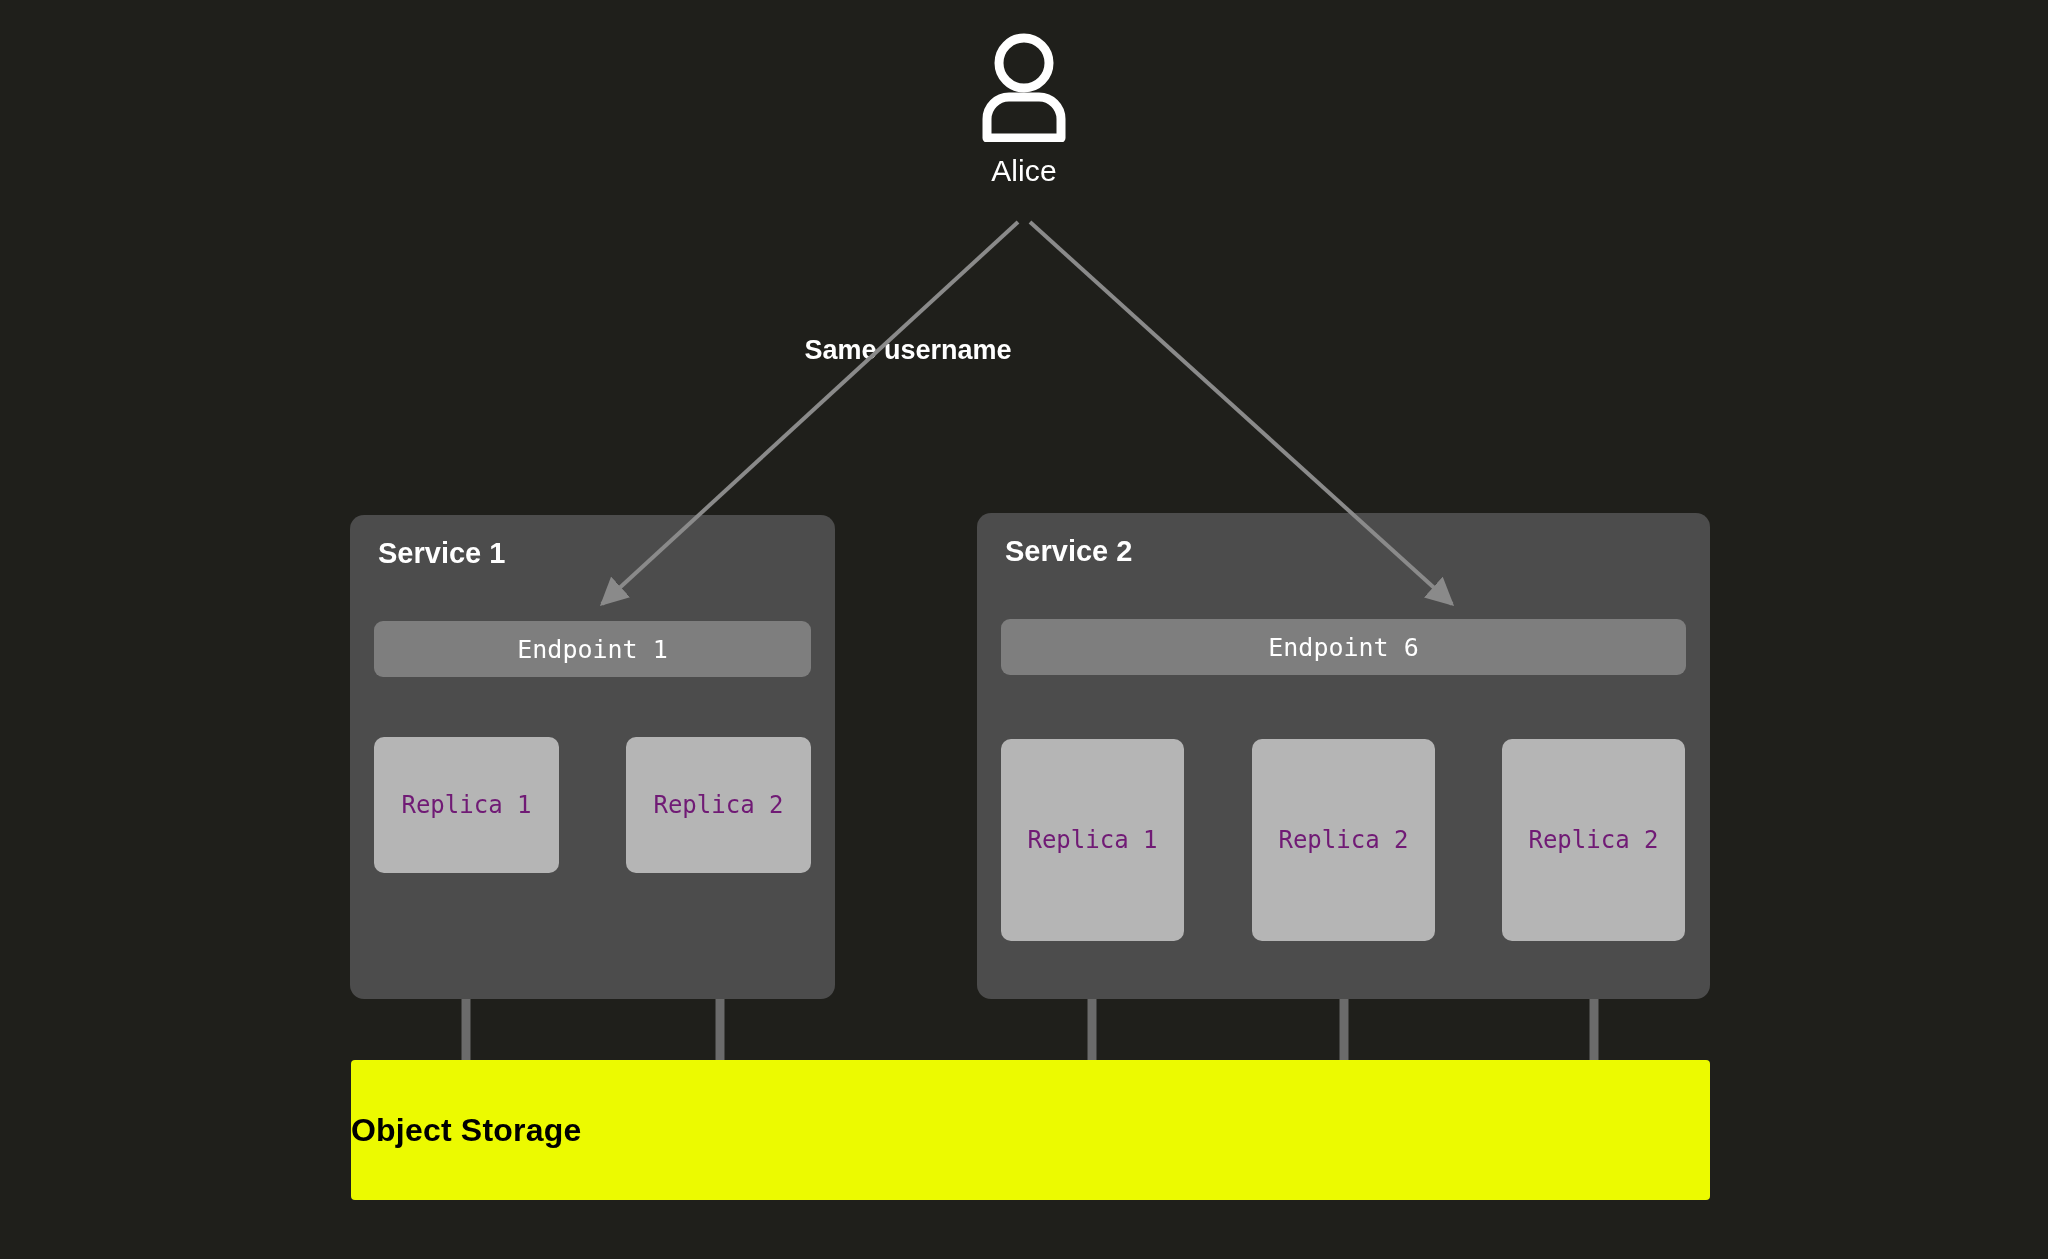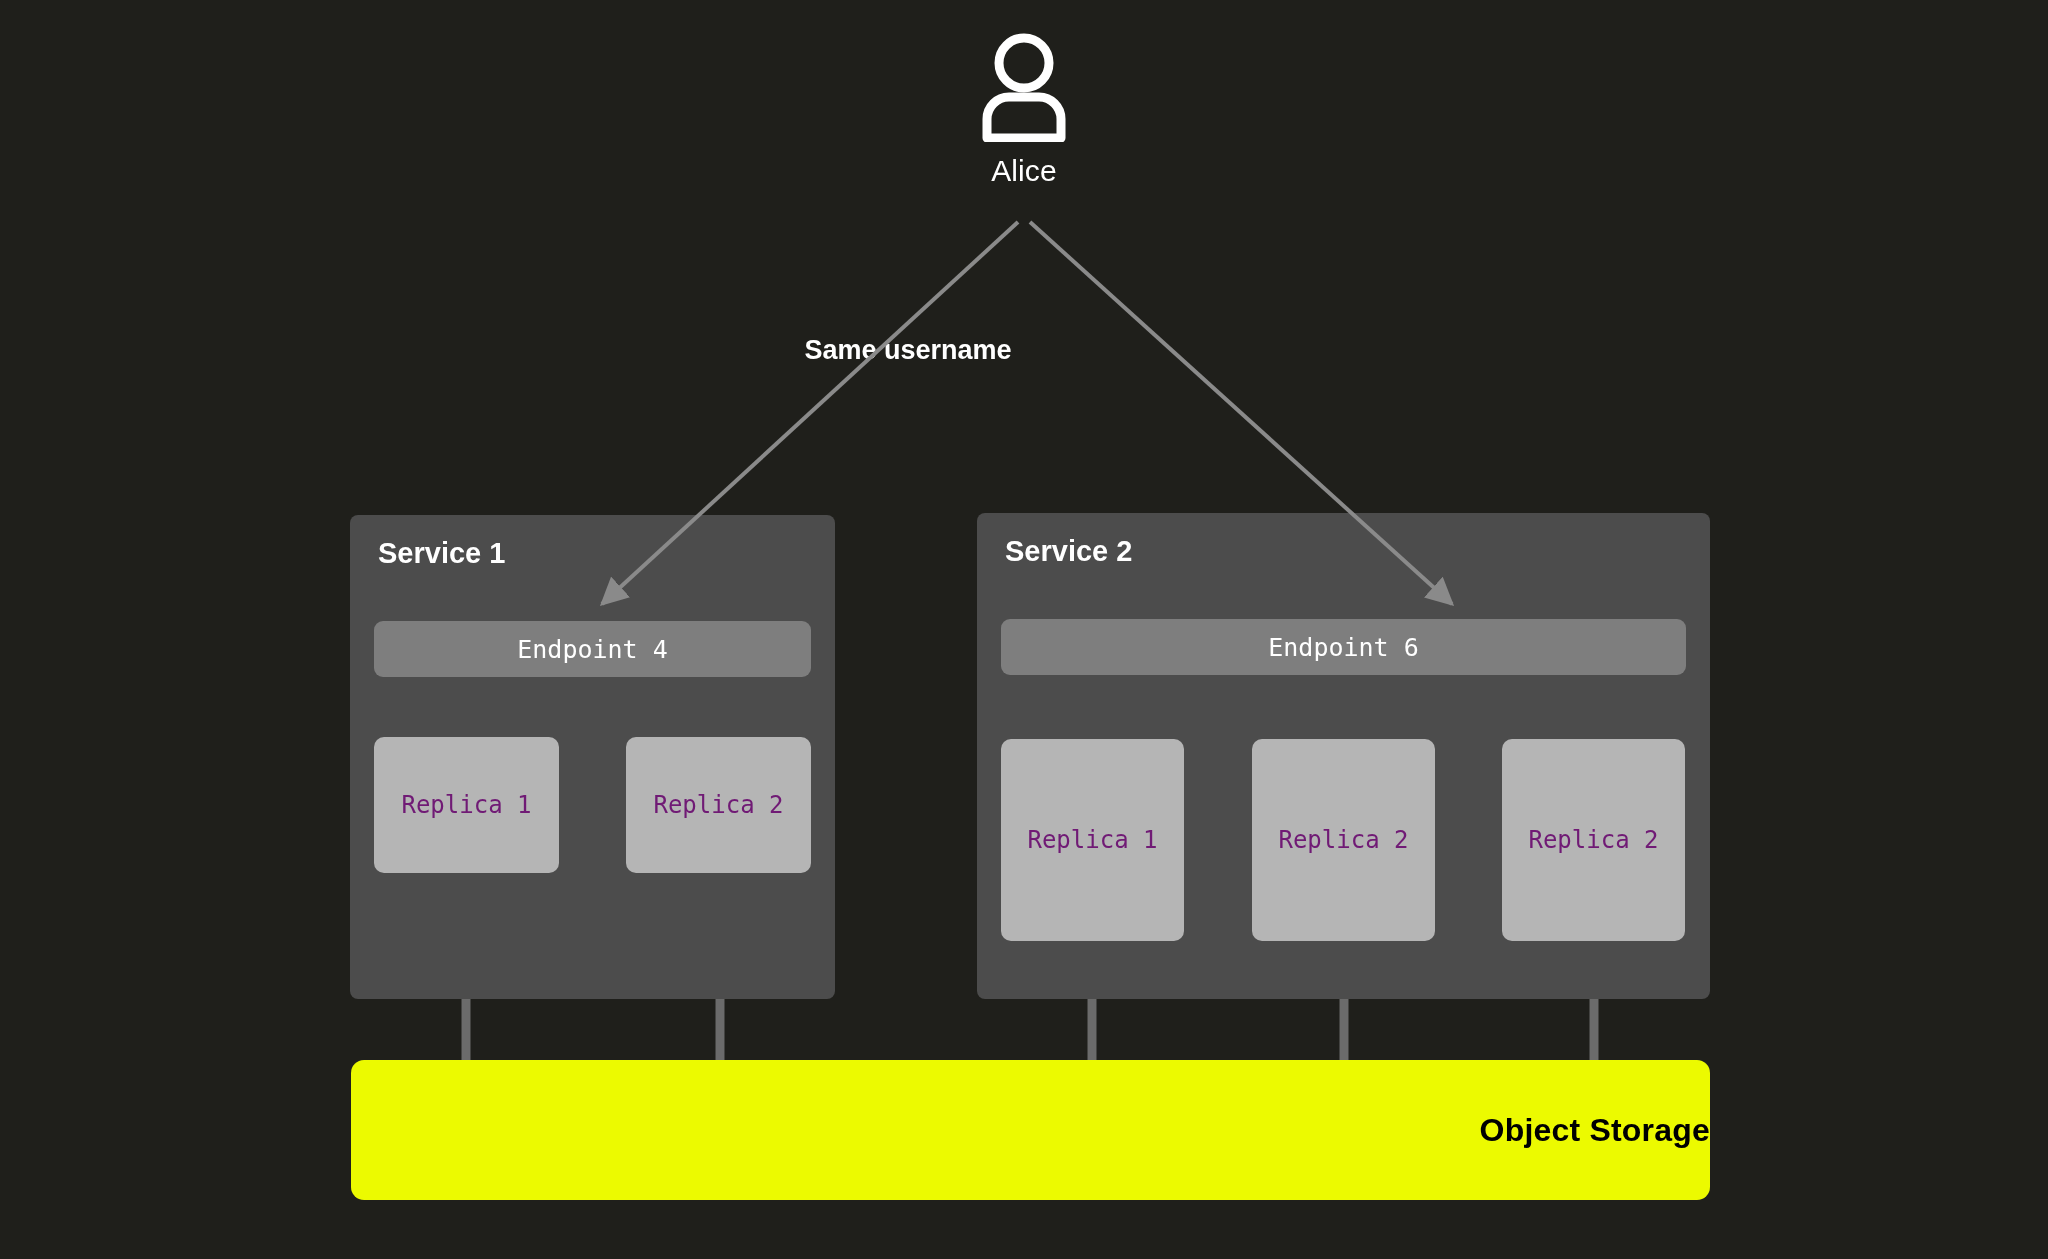--- a/index.html
+++ b/index.html
@@ -56,21 +56,21 @@
     font-size: 27px;
     font-weight: bold;
     line-height: 1.17;
     color: #ffffff;
   }
 
   
   .service {
     position: absolute;
     background: #4c4c4c;
-    border-radius: 8px;
+    border-radius: 14px;
     z-index: 3;
     text-decoration: underline;
   }
   .service-title {
     position: absolute;
     left: 28px;
     top: 22px;
     font-size: 29px;
     font-weight: bold;
     color: #ffffff;
@@ -96,24 +96,24 @@
     justify-content: center;
     font-family: "DejaVu Sans Mono", "Liberation Mono", monospace;
     font-size: 24px;
     color: #701a75;
     z-index: 4;
   }
 
   
   .storage {
     position: absolute;
-    border-radius: 13px;
+    border-radius: 4px;
     display: flex;
     align-items: center;
-    justify-content: flex-end;
+    justify-content: flex-start;
     z-index: 3;
   }
   .storage-label {
     font-size: 32px;
     font-weight: bold;
     color: #000000;
     letter-spacing: .2px;
   }
 </style>
 </head>
@@ -140,21 +140,21 @@
     </svg>
     <div class="actor-name">Alice</div>
   </div>
 
   <div class="annotation">
     <div>Same username</div>
   </div>
 
   <div class="service" style="left:350px; top:515px; width:485px; height:484px;">
     <div class="service-title">Service 1</div>
-    <div class="endpoint" style="left:24px; top:106px; width:437px; height:56px;">Endpoint 4</div>
+    <div class="endpoint" style="left:24px; top:106px; width:437px; height:56px;">Endpoint 1</div>
     <div class="replica" style="left:24px; top:222px; width:185px; height:136px;">Replica 1</div>
     <div class="replica" style="left:276px; top:222px; width:185px; height:136px;">Replica 2</div>
   </div>
 
   <div class="service" style="left:977px; top:513px; width:733px; height:486px;">
     <div class="service-title">Service 2</div>
     <div class="endpoint" style="left:24px; top:106px; width:685px; height:56px;">Endpoint 6</div>
     <div class="replica" style="left:24px; top:226px; width:183px; height:202px;">Replica 1</div>
     <div class="replica" style="left:275px; top:226px; width:183px; height:202px;">Replica 2</div>
     <div class="replica" style="left:525px; top:226px; width:183px; height:202px;">Replica 2</div>

